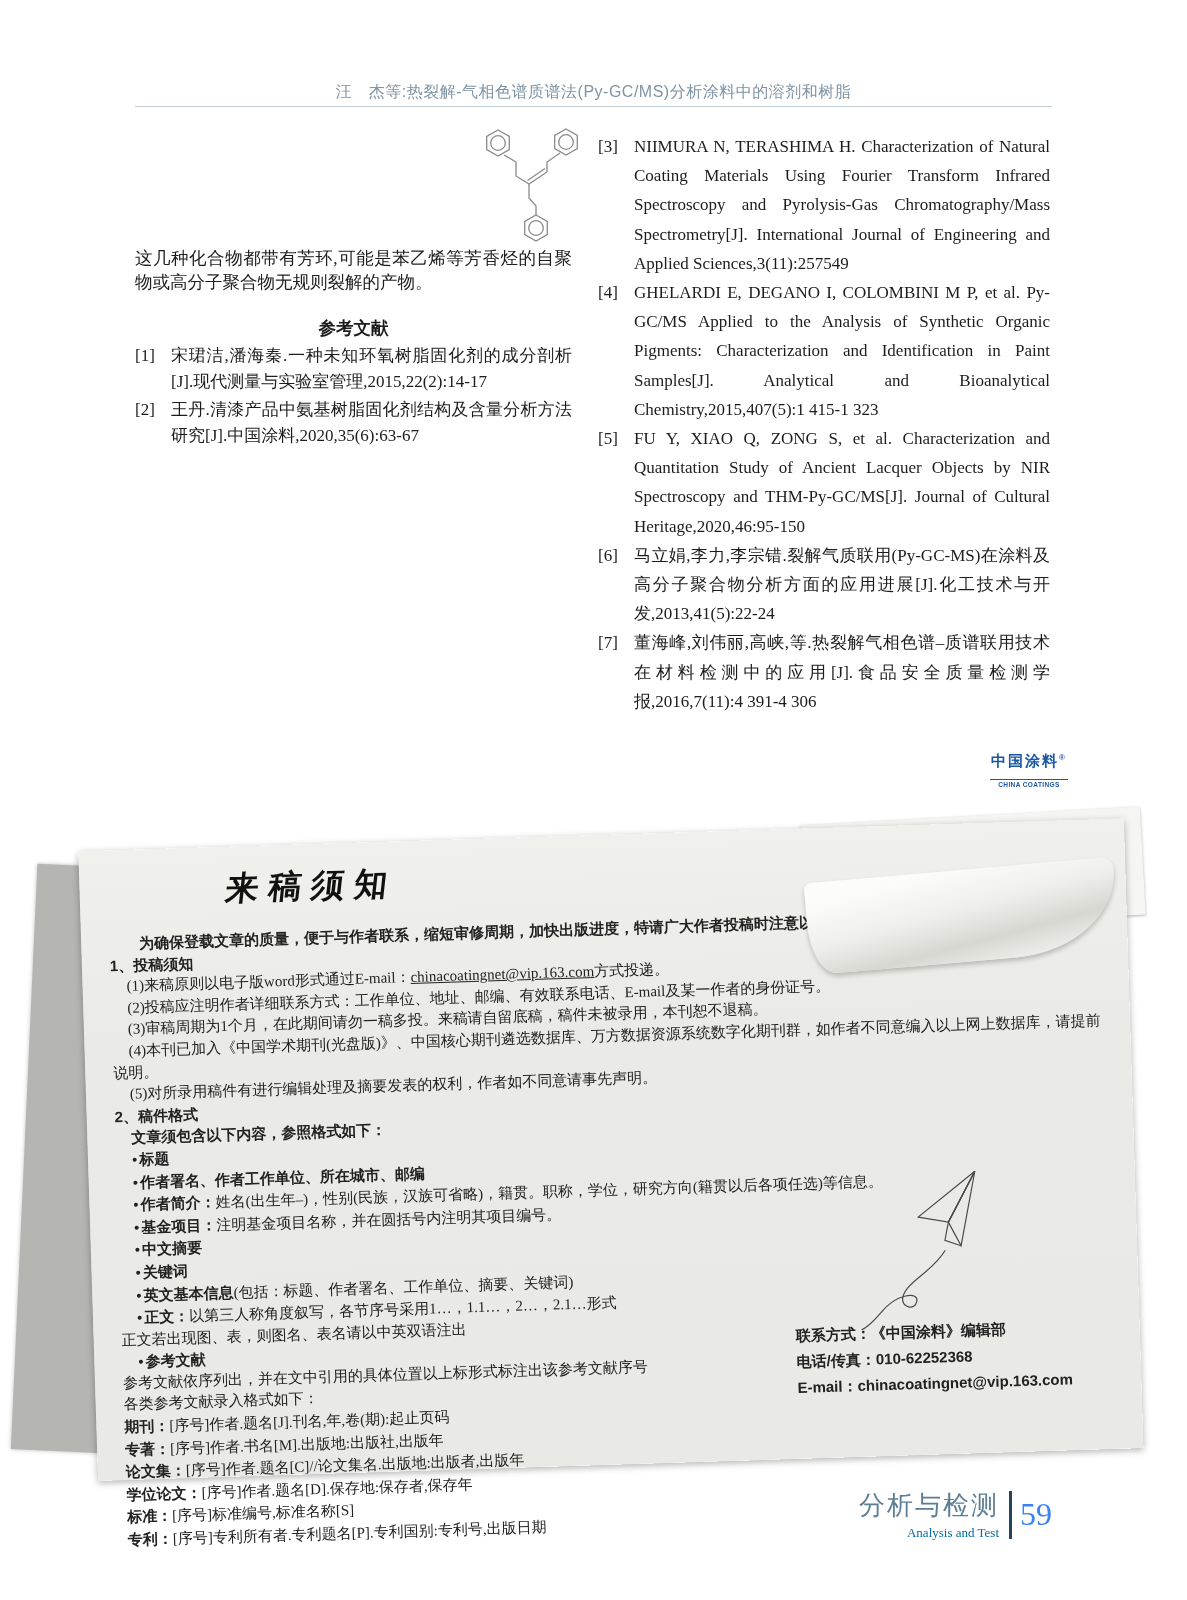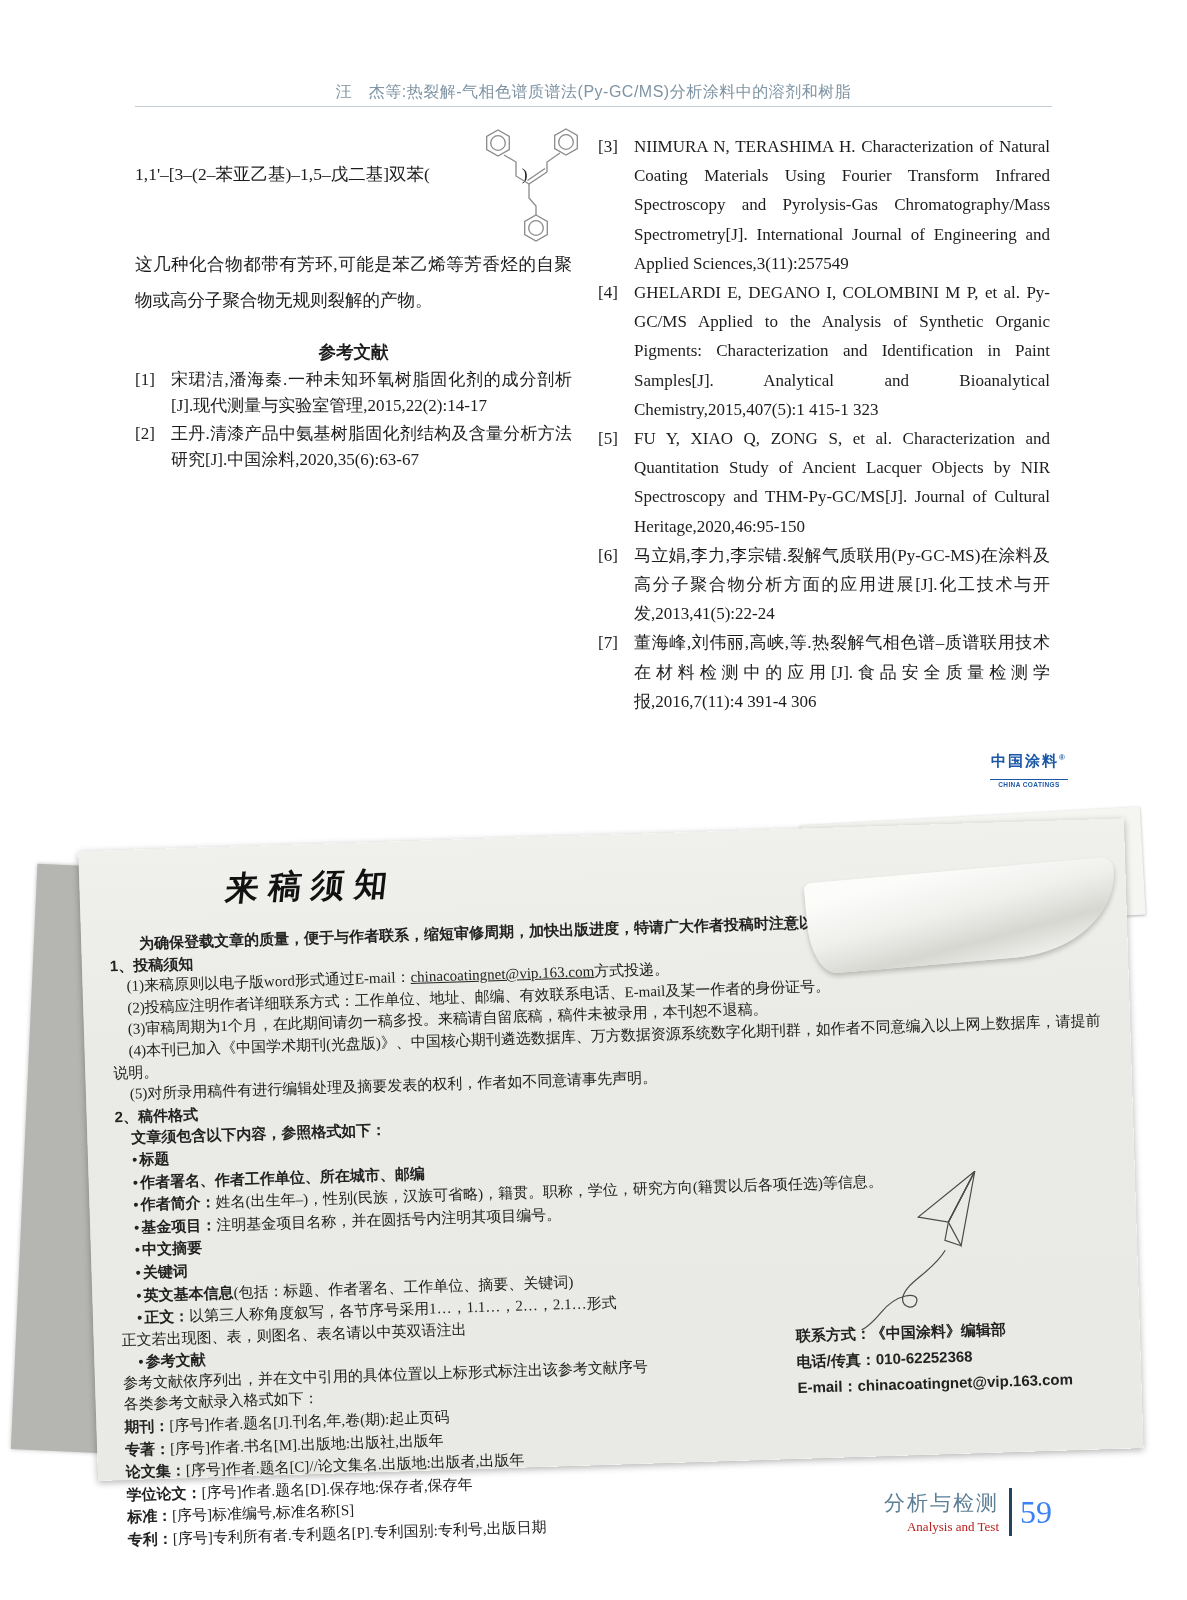--- a/index.html
+++ b/index.html
@@ -11,21 +11,21 @@
   .running-head{position:absolute;left:135px;top:82px;width:917px;text-align:center;
     font-family:"Liberation Sans","DejaVu Sans",sans-serif;font-size:16px;color:#7f94a4;letter-spacing:.5px;}
   .head-rule{position:absolute;left:135px;top:106px;width:917px;height:1px;background:#c2cdd6;}
   
   .col-left{position:absolute;left:135px;top:128px;width:437px;}
   .col-right{position:absolute;left:598px;top:132px;width:452px;}
   .compound-line{position:relative;height:104px;font-size:17.5px;}
   .compound-text{position:absolute;left:0;top:34px;white-space:nowrap;}
   .paren-gap{display:inline-block;width:92px;}
   .chem-svg{position:absolute;left:341px;top:-2px;}
-  .para{font-size:17.5px;line-height:36px;text-align:justify;}
+  .para{font-size:17.5px;line-height:24px;text-align:justify;}
   .indent2{text-indent:2em;}
   .section-head{margin-top:26px;margin-bottom:14px;font-family:"Liberation Sans","DejaVu Sans",sans-serif;
     font-weight:bold;font-size:23px;color:#5fae8e;letter-spacing:2px;}
   .section-head .sec-no{margin-right:20px;}
   .refs-head{margin-top:22px;text-align:center;font-weight:bold;font-size:17.5px;
     font-family:"Liberation Sans","DejaVu Sans",sans-serif;}
   .ref-item{display:flex;font-size:17px;line-height:25.5px;margin-top:3px;}
   .ref-item .ref-num{flex:none;width:36px;}
   .ref-item .ref-text{flex:1;text-align:justify;}
   .col-right .ref-item{font-size:17px;line-height:29.2px;margin-top:0;}
@@ -62,36 +62,33 @@
   .n-b b{font-weight:bold;}
   .n-b span,.n-fmt span{font-family:"Liberation Serif","DejaVu Serif",serif;}
   .n-plain{text-indent:0;font-family:"Liberation Serif","DejaVu Serif",serif;}
   .n-fmt b{font-weight:bold;font-family:"Liberation Sans","DejaVu Sans",sans-serif;}
   .u{text-decoration:underline;}
   .contact{position:absolute;left:702px;top:494px;font-weight:bold;font-size:15px;line-height:26px;}
   .airplane-svg{position:absolute;left:758px;top:340px;}
   
   .footer{position:absolute;right:135px;top:1488px;display:flex;align-items:center;}
   .footer-block{text-align:right;margin-right:10px;}
-  .footer-cn{font-family:"Liberation Sans","DejaVu Sans",sans-serif;font-size:21px;color:#5d7f95;letter-spacing:2px;}
-  .footer-en{font-size:13px;color:#b91c1c;margin-top:2px;}
+  .footer-cn{font-family:"Liberation Sans","DejaVu Sans",sans-serif;font-size:26px;color:#5d7f95;letter-spacing:2px;}
+  .footer-en{font-size:13px;color:#0369a1;margin-top:2px;}
   .footer-bar{width:3px;height:48px;background:#24455f;margin-right:8px;}
   .footer-page{font-size:32px;color:#3b82f6;}
 </style>
 </head>
 <body>
 
 <div class="running-head">汪　杰等:热裂解-气相色谱质谱法(Py-GC/MS)分析涂料中的溶剂和树脂</div>
 <div class="head-rule"></div>
 
 <div class="col-left">
   <div class="compound-line">
-    <div class="compound-text">
-      <span>1,1'–[3–(2–苯亚乙基)–1,5–戊二基]双苯(</span><span class="paren-gap"></span><span>)</span>
-    </div>
     <svg class="chem-svg" width="118" height="118" viewBox="0 0 118 118">
       <defs>
         <g id="benz" fill="none" stroke="#8a8a8a" stroke-width="1.3">
           <polygon points="0,-13 11.3,-6.5 11.3,6.5 0,13 -11.3,6.5 -11.3,-6.5"></polygon>
           <circle cx="0" cy="0" r="7.3"></circle>
         </g>
       </defs>
       <g fill="none" stroke="#8a8a8a" stroke-width="1.3">
         <path d="M28 29 L40 36 L40 50 L53 58"></path>
         <path d="M84 27 L71 36 L71 46"></path>

